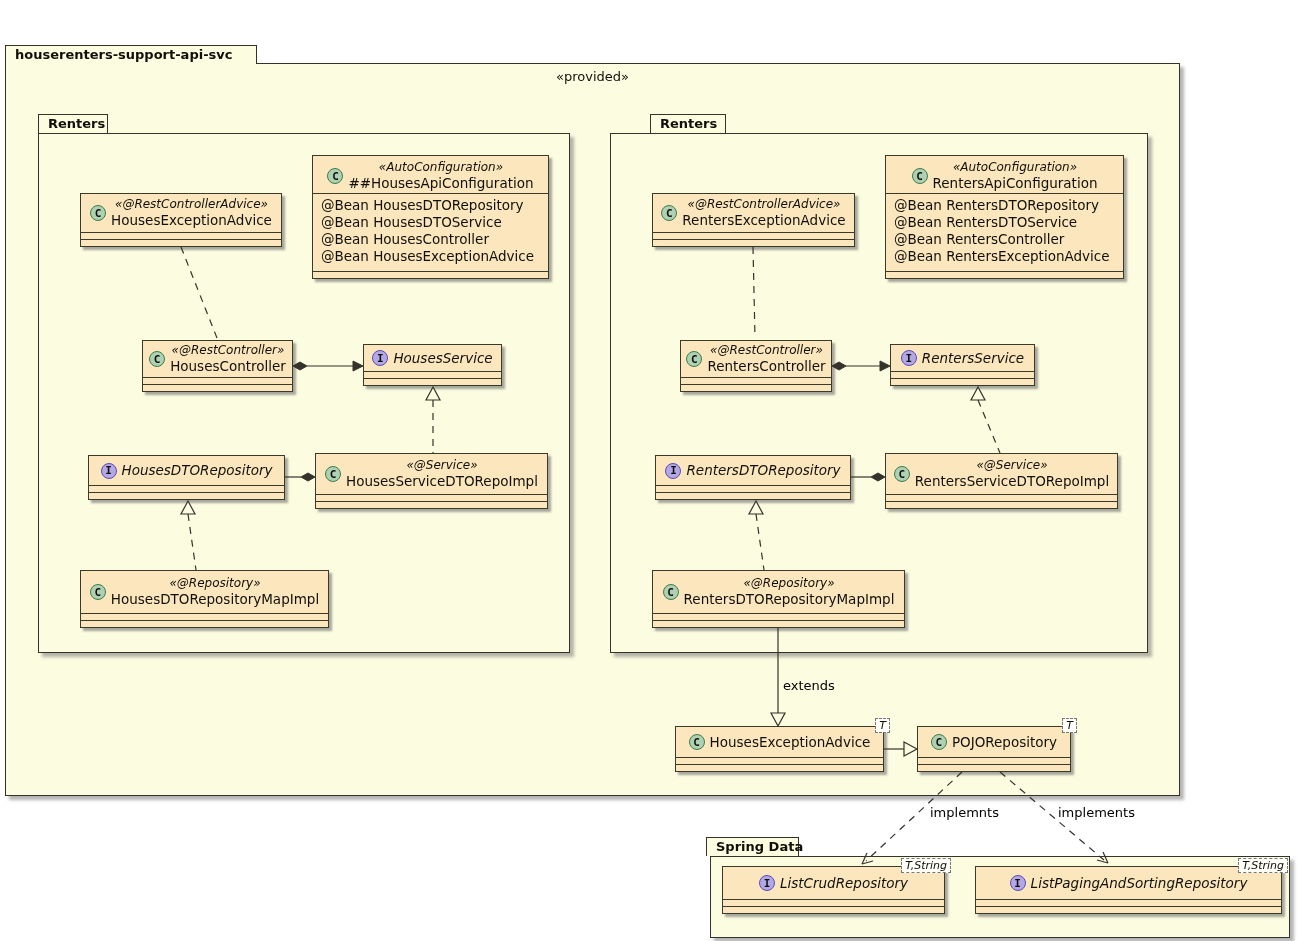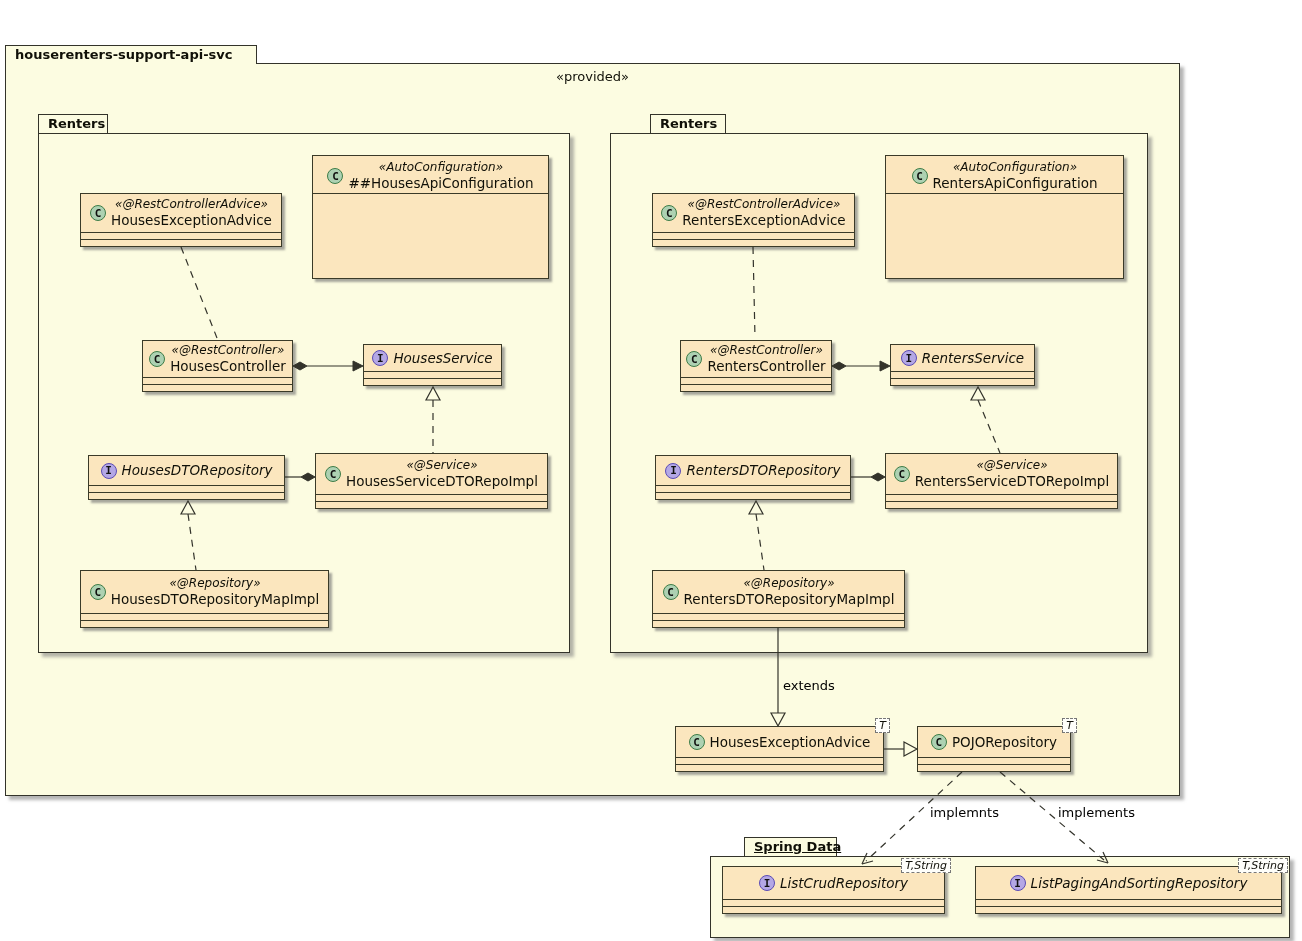--- a/index.html
+++ b/index.html
@@ -72,21 +72,21 @@
   <div class="pkg-tab" style="left:5px;top:45px;width:252px;height:19px;">houserenters-support-api-svc</div>
   <div class="pkg-body" style="left:5px;top:63px;width:1175px;height:733px;"></div>
   <div class="provided" style="left:5px;top:69px;width:1175px;">«provided»</div>
 
   <div class="pkg-tab" style="left:38px;top:114px;width:70px;height:19px;">Renters</div>
   <div class="pkg-body" style="left:38px;top:133px;width:532px;height:520px;"></div>
 
   <div class="pkg-tab" style="left:610px;top:114px;width:76px;height:19px;margin-left:40px;">Renters</div>
   <div class="pkg-body" style="left:610px;top:133px;width:538px;height:520px;"></div>
 
-  <div class="pkg-tab" style="left:744px;top:837px;width:93px;height:19px;text-decoration:underline;">Spring Data</div>
+  <div class="pkg-tab" style="left:706px;top:837px;width:93px;height:19px;">Spring Data</div>
   <div class="pkg-body" style="left:710px;top:856px;width:580px;height:82px;"></div>
 
   <div class="cls" style="left:80px;top:193px;width:202px;height:54px;">
     <div class="cls-head">
       <span class="spot spot-c">
           <span>C</span>
         </span>
       <div class="head-text">
         <div class="stereo">«@RestControllerAdvice»</div>
         <div class="cname">HousesExceptionAdvice</div>
@@ -99,20 +99,26 @@
   <div class="cls has-members" style="left:312px;top:155px;width:237px;height:124px;">
     <div class="cls-head">
       <span class="spot spot-c">
           <span>C</span>
         </span>
       <div class="head-text">
         <div class="stereo">«AutoConfiguration»</div>
         <div class="cname">##HousesApiConfiguration</div>
       </div>
     </div>
+    <div class="members">
+      <div>@Bean HousesDTORepository</div>
+      <div>@Bean HousesDTOService</div>
+      <div>@Bean HousesController</div>
+      <div>@Bean HousesExceptionAdvice</div>
+    </div>
     <div class="cmp"></div>
   </div>
 
   <div class="cls" style="left:142px;top:340px;width:151px;height:52px;">
     <div class="cls-head">
       <span class="spot spot-c">
           <span>C</span>
         </span>
       <div class="head-text">
         <div class="stereo">«@RestController»</div>
@@ -189,20 +195,26 @@
 
   <div class="cls has-members" style="left:885px;top:155px;width:239px;height:124px;">
     <div class="cls-head">
       <span class="spot spot-c">
           <span>C</span>
         </span>
       <div class="head-text">
         <div class="stereo">«AutoConfiguration»</div>
         <div class="cname">RentersApiConfiguration</div>
       </div>
+    </div>
+    <div class="members">
+      <div>@Bean RentersDTORepository</div>
+      <div>@Bean RentersDTOService</div>
+      <div>@Bean RentersController</div>
+      <div>@Bean RentersExceptionAdvice</div>
     </div>
     <div class="cmp"></div>
   </div>
 
   <div class="cls" style="left:680px;top:340px;width:152px;height:52px;">
     <div class="cls-head">
       <span class="spot spot-c">
           <span>C</span>
         </span>
       <div class="head-text">

